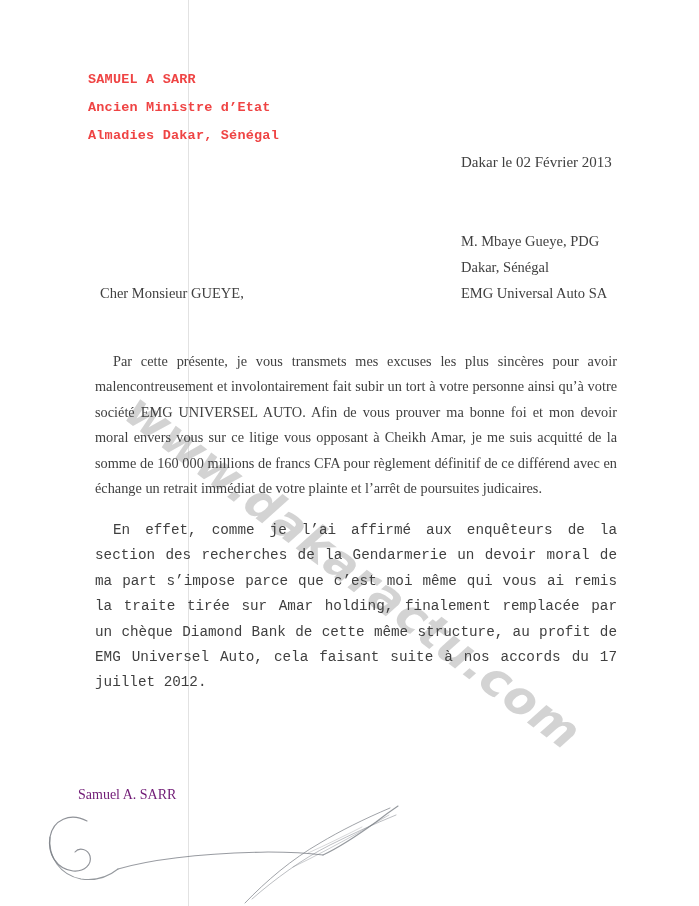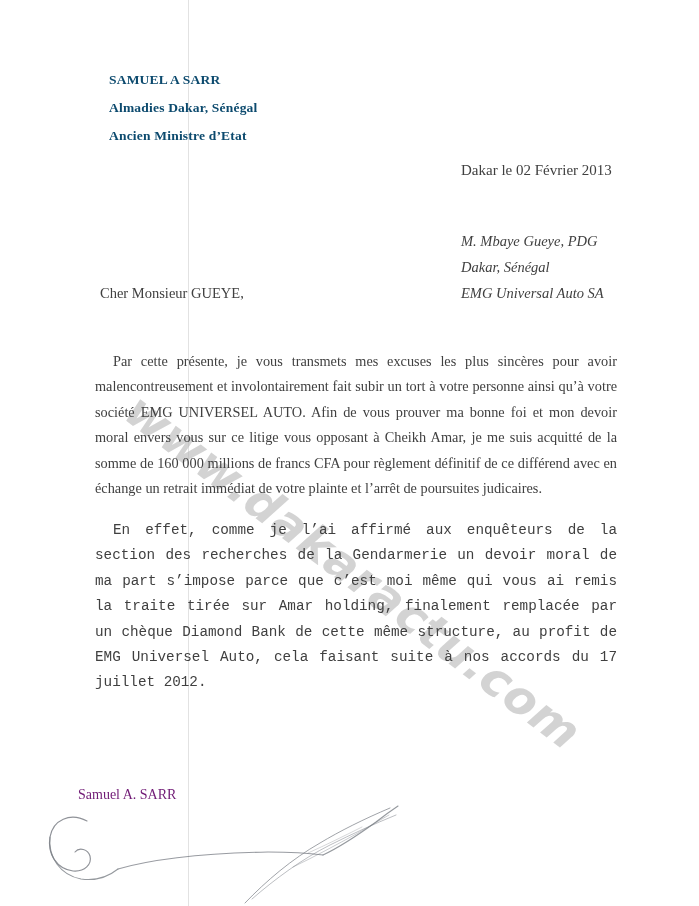--- a/index.html
+++ b/index.html
@@ -44,51 +44,51 @@
     transform: rotate(37deg);
     transform-origin: 0 0;
     white-space: nowrap;
     pointer-events: none;
     user-select: none;
   }
 
   
   .letterhead {
     position: absolute;
-    left: 109px;
+    left: 88px;
     top: 66px;
-    font-family: Liberation Serif, serif;
+    font-family: Liberation Mono, monospace;
     font-weight: 700;
     font-size: 13.5px;
-    color: #0c4a6e;
+    color: #ef4444;
     line-height: 28px;
     letter-spacing: .2px;
   }
   .letterhead div { white-space: nowrap; }
 
   
   .dateline {
     position: absolute;
     left: 461px;
-    top: 162px;
+    top: 154px;
     font-size: 15px;
     color: #404040;
     white-space: nowrap;
   }
 
   
   .recipient {
     position: absolute;
     left: 461px;
     top: 228px;
     font-size: 14.5px;
     color: #404040;
     line-height: 26px;
   }
-  .recipient div { white-space: nowrap; font-style: italic; }
+  .recipient div { white-space: nowrap; }
 
   
   .salutation {
     position: absolute;
     left: 100px;
     top: 285px;
     font-size: 14.5px;
     color: #404040;
     white-space: nowrap;
   }
@@ -135,22 +135,22 @@
 <body>
 
 <div id="page">
 
   <div class="fold fold-main"></div>
 
   <div class="watermark">www.dakaractu.com</div>
 
   <div class="letterhead">
     <div>SAMUEL A SARR</div>
+    <div>Ancien  Ministre d’Etat</div>
     <div>Almadies Dakar, Sénégal</div>
-    <div>Ancien  Ministre d’Etat</div>
   </div>
 
   <div class="dateline">Dakar le 02 Février 2013</div>
 
   <div class="recipient">
     <div>M. Mbaye Gueye, PDG</div>
     <div>Dakar, Sénégal</div>
     <div>EMG Universal Auto SA</div>
   </div>
 

